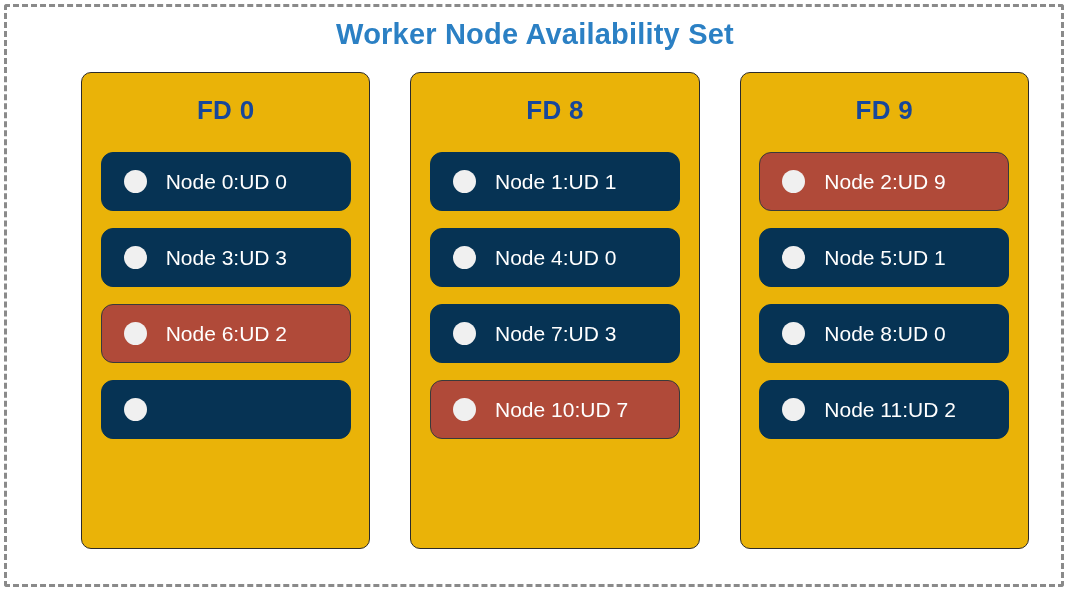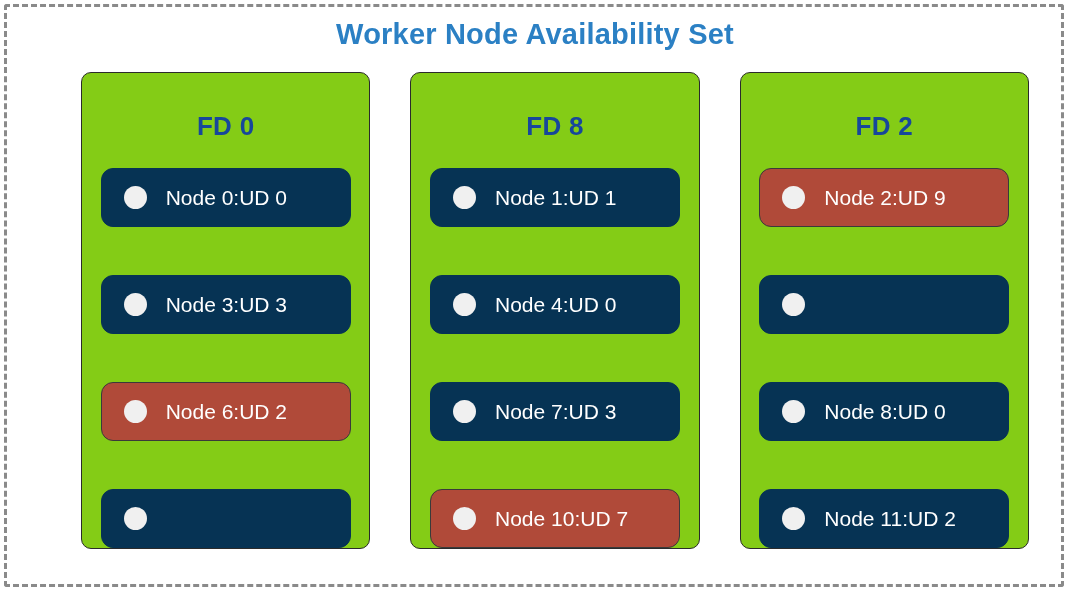--- a/index.html
+++ b/index.html
@@ -54,44 +54,44 @@
     width: 988px;
     height: 477px;
     display: flex;
     justify-content: space-between;
   }
 
   .fd-panel {
     width: 318px;
     height: 477px;
     box-sizing: border-box;
-    background: #84cc16;
+    background: #eab308;
     border: 1.5px solid #2b2b2b;
     border-radius: 10px;
     display: flex;
     flex-direction: column;
     align-items: center;
-    padding-top: 38px;
+    padding-top: 22px;
     margin-left: 40px;
   }
 
   .fd-title {
     font-size: 26px;
     font-weight: bold;
     color: #17479b;
     letter-spacing: 0.3px;
     margin-bottom: 26px;
   }
 
   .node-list {
     width: 100%;
     display: flex;
     flex-direction: column;
     align-items: center;
-    gap: 48px;
+    gap: 17px;
   }
 
   .node-pill {
     width: 250px;
     height: 59px;
     box-sizing: border-box;
     border-radius: 12px;
     display: flex;
     align-items: center;
     padding-left: 22px;
@@ -170,28 +170,29 @@
           <span class="node-label">Node 7:UD 3</span>
         </div>
         <div class="node-pill status-alert">
           <span class="node-dot"></span>
           <span class="node-label">Node 10:UD 7</span>
         </div>
       </div>
     </div>
 
     <div class="fd-panel">
-      <div class="fd-title">FD 2</div>
+      <div class="fd-title">FD 9</div>
       <div class="node-list">
         <div class="node-pill status-alert">
           <span class="node-dot"></span>
           <span class="node-label">Node 2:UD 9</span>
         </div>
         <div class="node-pill status-healthy">
           <span class="node-dot"></span>
+          <span class="node-label">Node 5:UD 1</span>
         </div>
         <div class="node-pill status-healthy">
           <span class="node-dot"></span>
           <span class="node-label">Node 8:UD 0</span>
         </div>
         <div class="node-pill status-healthy">
           <span class="node-dot"></span>
           <span class="node-label">Node 11:UD 2</span>
         </div>
       </div>

